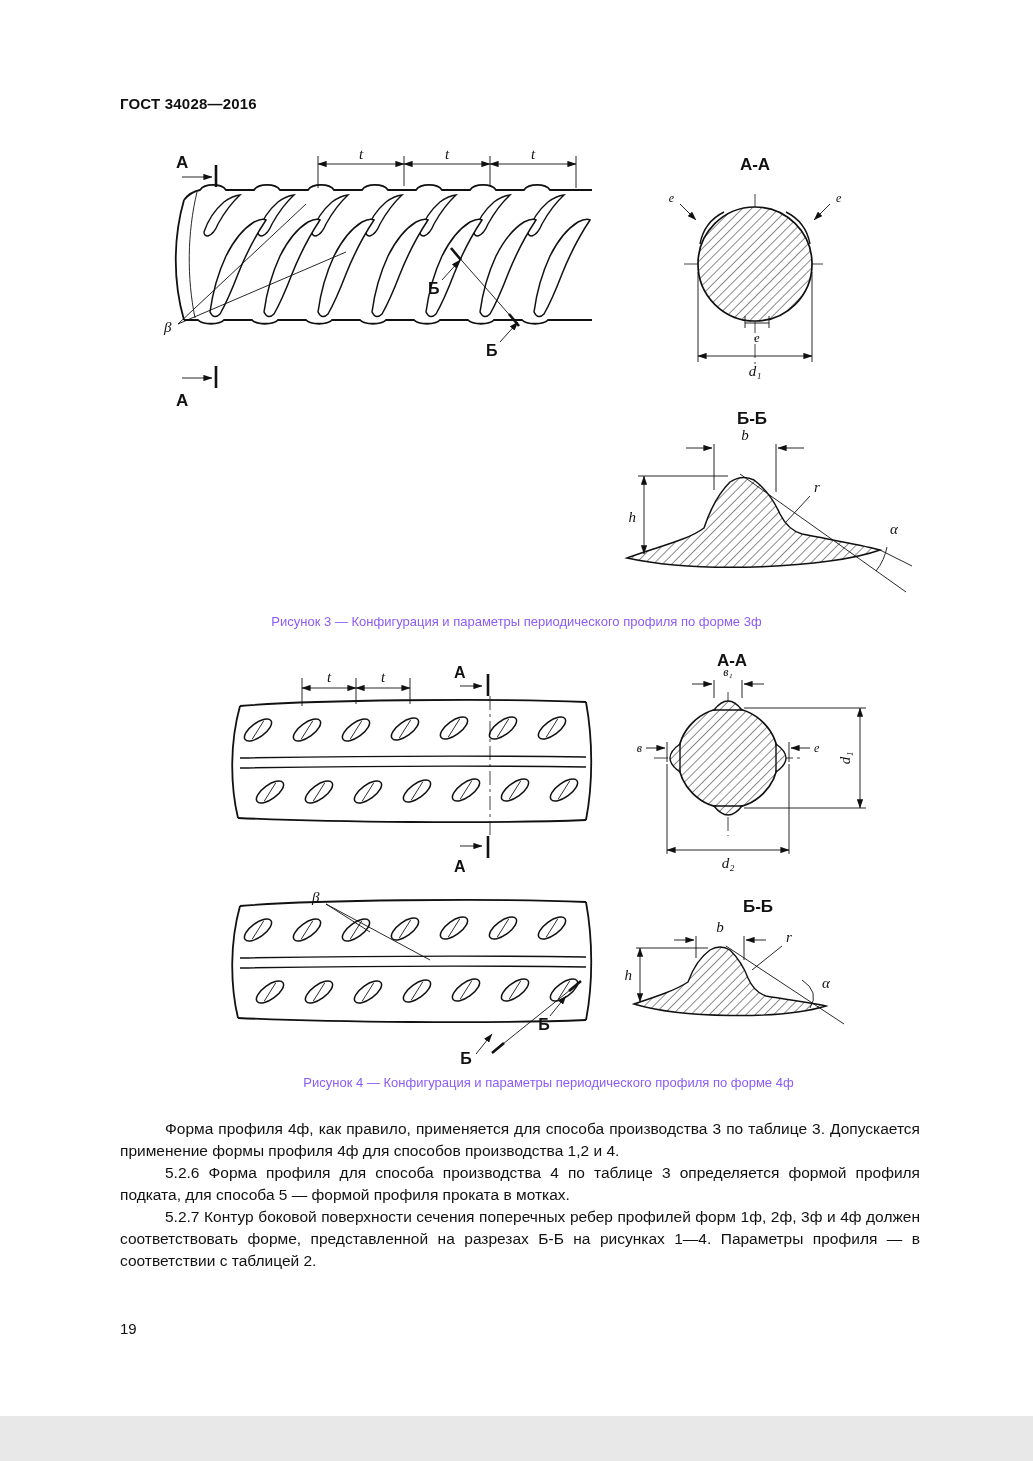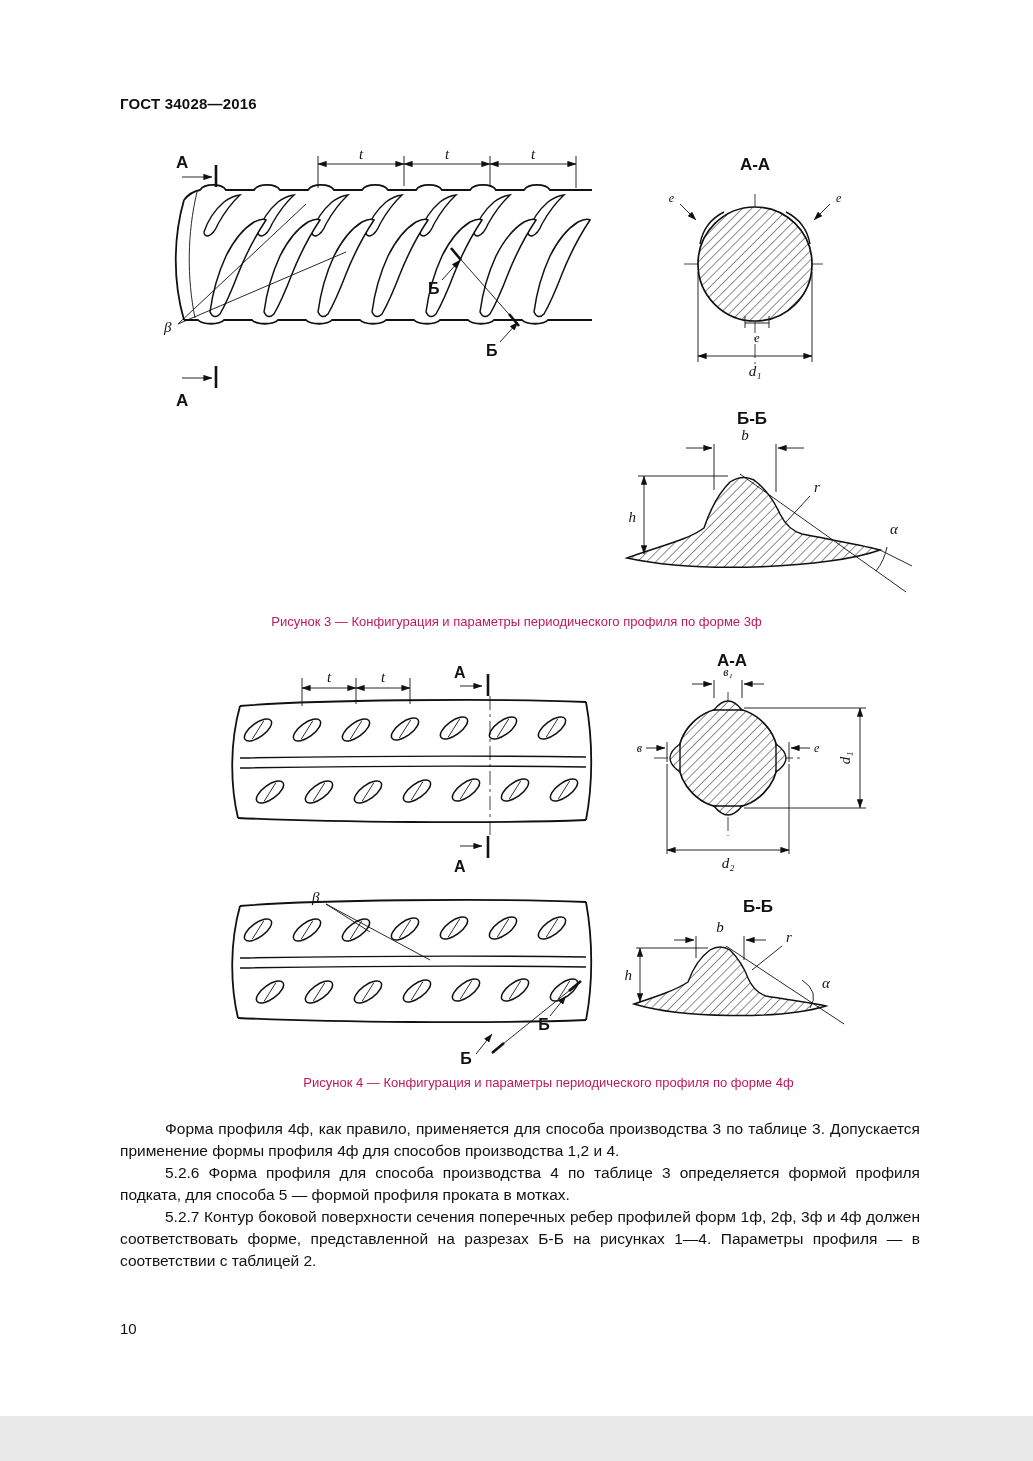--- a/index.html
+++ b/index.html
@@ -11,21 +11,21 @@
   }
   .doc-header {
     position:absolute; left:120px; top:95px;
     font-size:15px; font-weight:bold; letter-spacing:.2px;
   }
   svg.fig { position:absolute; }
   svg.fig3 { left:140px; top:130px; }
   svg.fig4 { left:210px; top:640px; }
   .fig-caption {
     position:absolute; left:0; width:100%;
-    text-align:center; font-size:13px; color:#be185d;
+    text-align:center; font-size:13px; color:#8b5cf6;
   }
   #cap3 { top:614px; }
   #cap4 { top:1075px;margin-left:32px; }
   .body-text {
     position:absolute; left:120px; top:1118px; width:800px;
     font-size:15.5px; line-height:22px; text-align:justify;
   }
   .body-text p { text-indent:45px; }
   .body-text i { font-style:italic; font-family:"Liberation Serif", serif; }
   .page-number { position:absolute; left:120px; top:1320px; font-size:15px; }
@@ -324,15 +324,15 @@
   </svg>
 
   <div class="fig-caption" id="cap4">Рисунок 4 — Конфигурация и параметры периодического профиля по форме 4ф</div>
 
   <div class="body-text">
     <p>Форма профиля 4ф, как правило, применяется для способа производства 3 по таблице 3. Допускается применение формы профиля 4ф для способов производства 1,2 и 4.</p>
     <p>5.2.6 Форма профиля для способа производства 4 по таблице 3 определяется формой профиля подката, для способа 5 — формой профиля проката в мотках.</p>
     <p>5.2.7 Контур боковой поверхности сечения поперечных ребер профилей форм 1ф, 2ф, 3ф и 4ф должен соответствовать форме, представленной на разрезах Б-Б на рисунках 1—4. Параметры профиля — в соответствии с таблицей 2.</p>
   </div>
 
-  <div class="page-number">10</div>
+  <div class="page-number">19</div>
 
 </div>
 
 </body></html>

